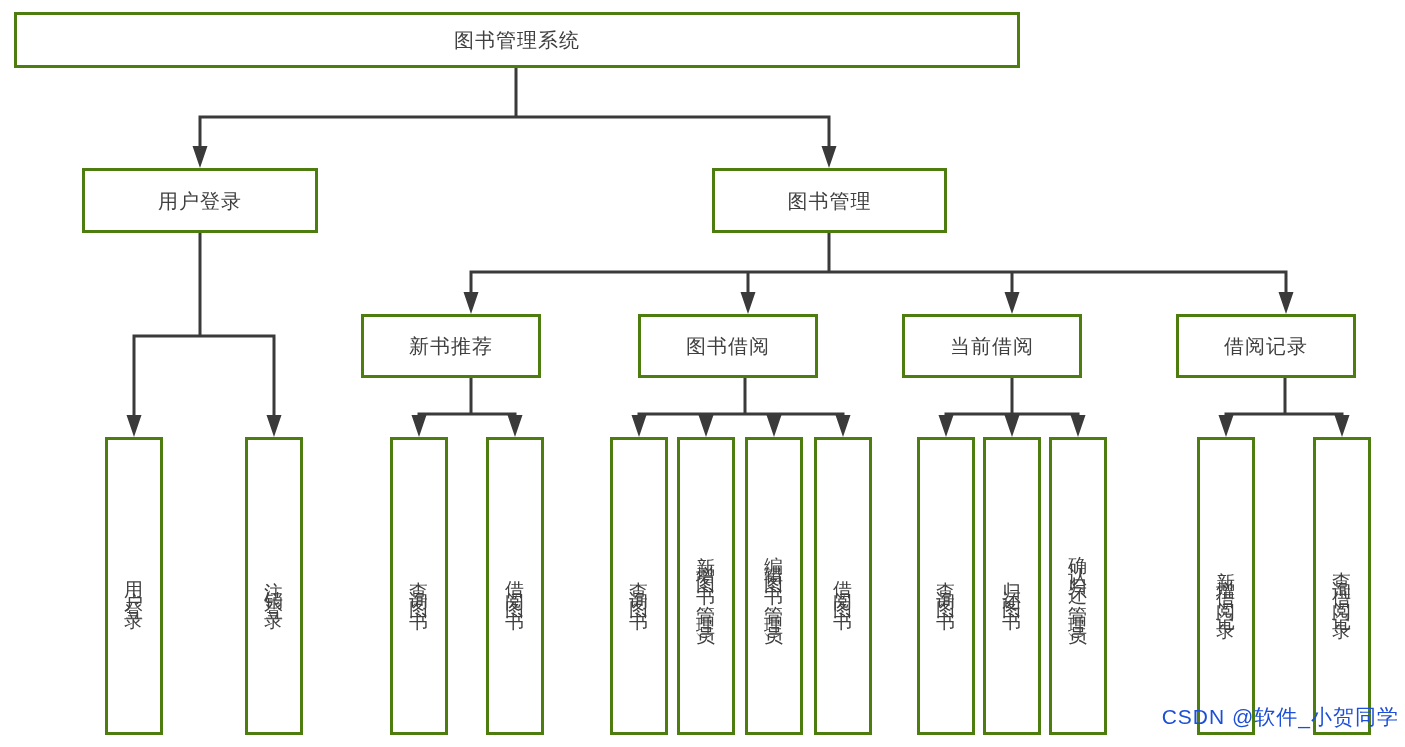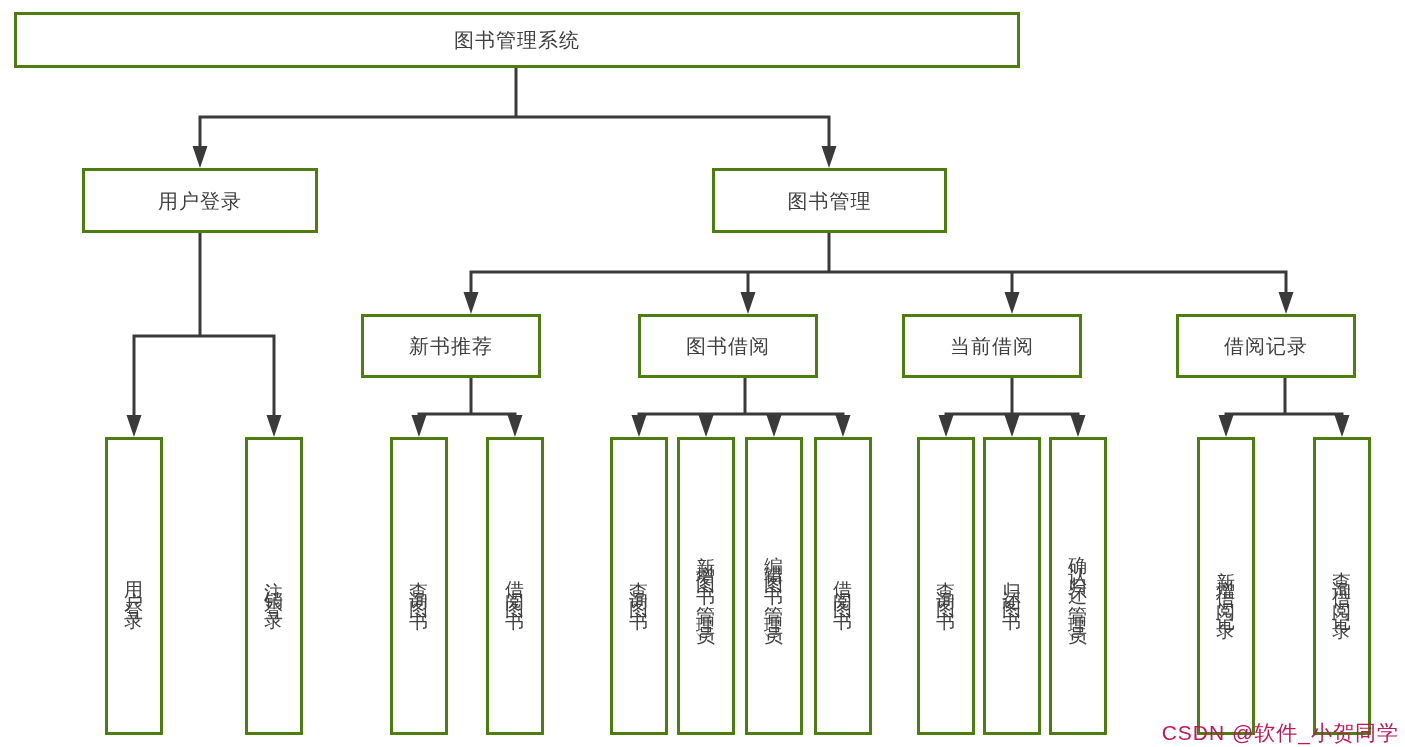--- a/index.html
+++ b/index.html
@@ -63,23 +63,23 @@
   .lf-7  { left: 745px; }
   .lf-8  { left: 814px; }
   .lf-9  { left: 917px; }
   .lf-10 { left: 983px; }
   .lf-11 { left: 1049px; }
   .lf-12 { left: 1197px; }
   .lf-13 { left: 1313px; }
   .watermark {
     position: absolute;
     right: 6px;
-    bottom: 0;
+    bottom: 16px;
     font-size: 21px;
-    color: #be185d;
+    color: #1d4ed8;
     letter-spacing: 1px;
     white-space: nowrap;
   }
 </style>
 </head>
 <body>
 
 <div class="stage">
 
   <svg class="connectors" viewBox="0 0 1405 747" xmlns="http://www.w3.org/2000/svg">

